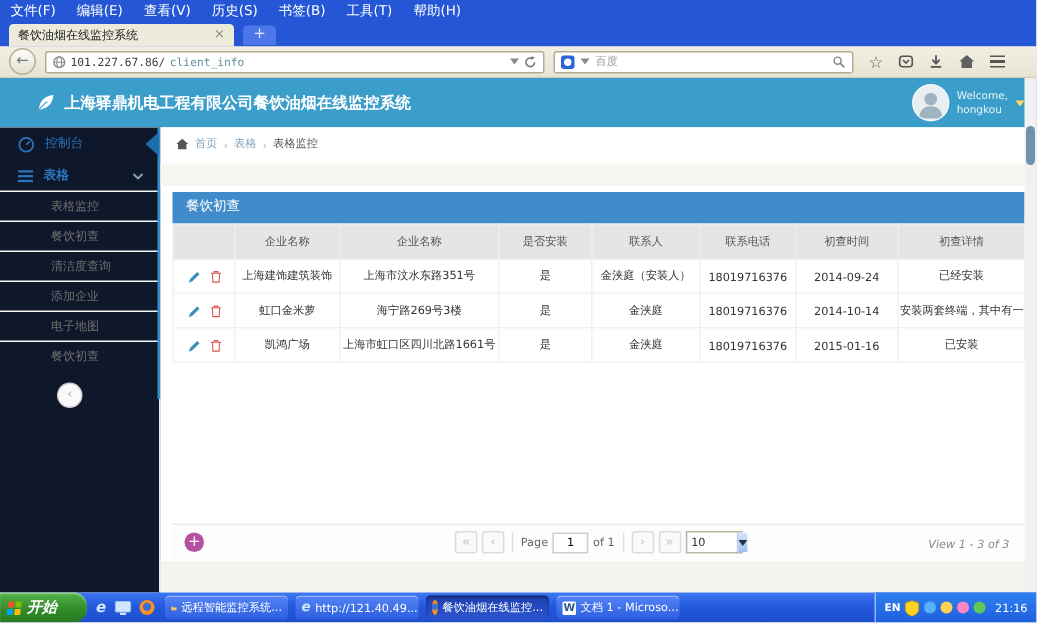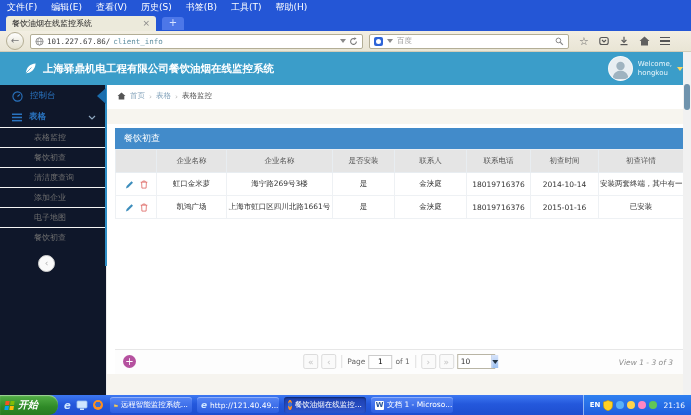--- a/index.html
+++ b/index.html
@@ -285,20 +285,39 @@
               <td>
                   <span class="acts">
                 <svg width="9" height="9" viewBox="0 0 10 10">
                       <path d="M1 9.5 L1.9 6.7 L7.2 1.4 L8.9 3.1 L3.6 8.4 Z" fill="#3c8dbc"></path>
                     </svg>
                 <svg width="8" height="9" viewBox="0 0 10 11">
                       <path d="M3.5 2.3 V1.2 H6.5 V2.3 M0.8 2.6 H9.2 M2 2.6 L2.4 10 H7.6 L8 2.6" fill="none" stroke="#d9534f" stroke-width="0.9"></path>
                     </svg>
               </span>
                 </td>
+              <td>上海建饰建筑装饰</td>
+              <td>上海市汶水东路351号</td>
+              <td>是</td>
+              <td>金浃庭（安装人）</td>
+              <td>18019716376</td>
+              <td>2014-09-24</td>
+              <td>已经安装</td>
+            </tr>
+            <tr>
+              <td>
+                  <span class="acts">
+                <svg width="9" height="9" viewBox="0 0 10 10">
+                      <path d="M1 9.5 L1.9 6.7 L7.2 1.4 L8.9 3.1 L3.6 8.4 Z" fill="#3c8dbc"></path>
+                    </svg>
+                <svg width="8" height="9" viewBox="0 0 10 11">
+                      <path d="M3.5 2.3 V1.2 H6.5 V2.3 M0.8 2.6 H9.2 M2 2.6 L2.4 10 H7.6 L8 2.6" fill="none" stroke="#d9534f" stroke-width="0.9"></path>
+                    </svg>
+              </span>
+                </td>
               <td>虹口金米萝</td>
               <td>海宁路269号3楼</td>
               <td>是</td>
               <td>金浃庭</td>
               <td>18019716376</td>
               <td>2014-10-14</td>
               <td>安装两套终端，其中有一台损</td>
             </tr>
             <tr>
               <td>

